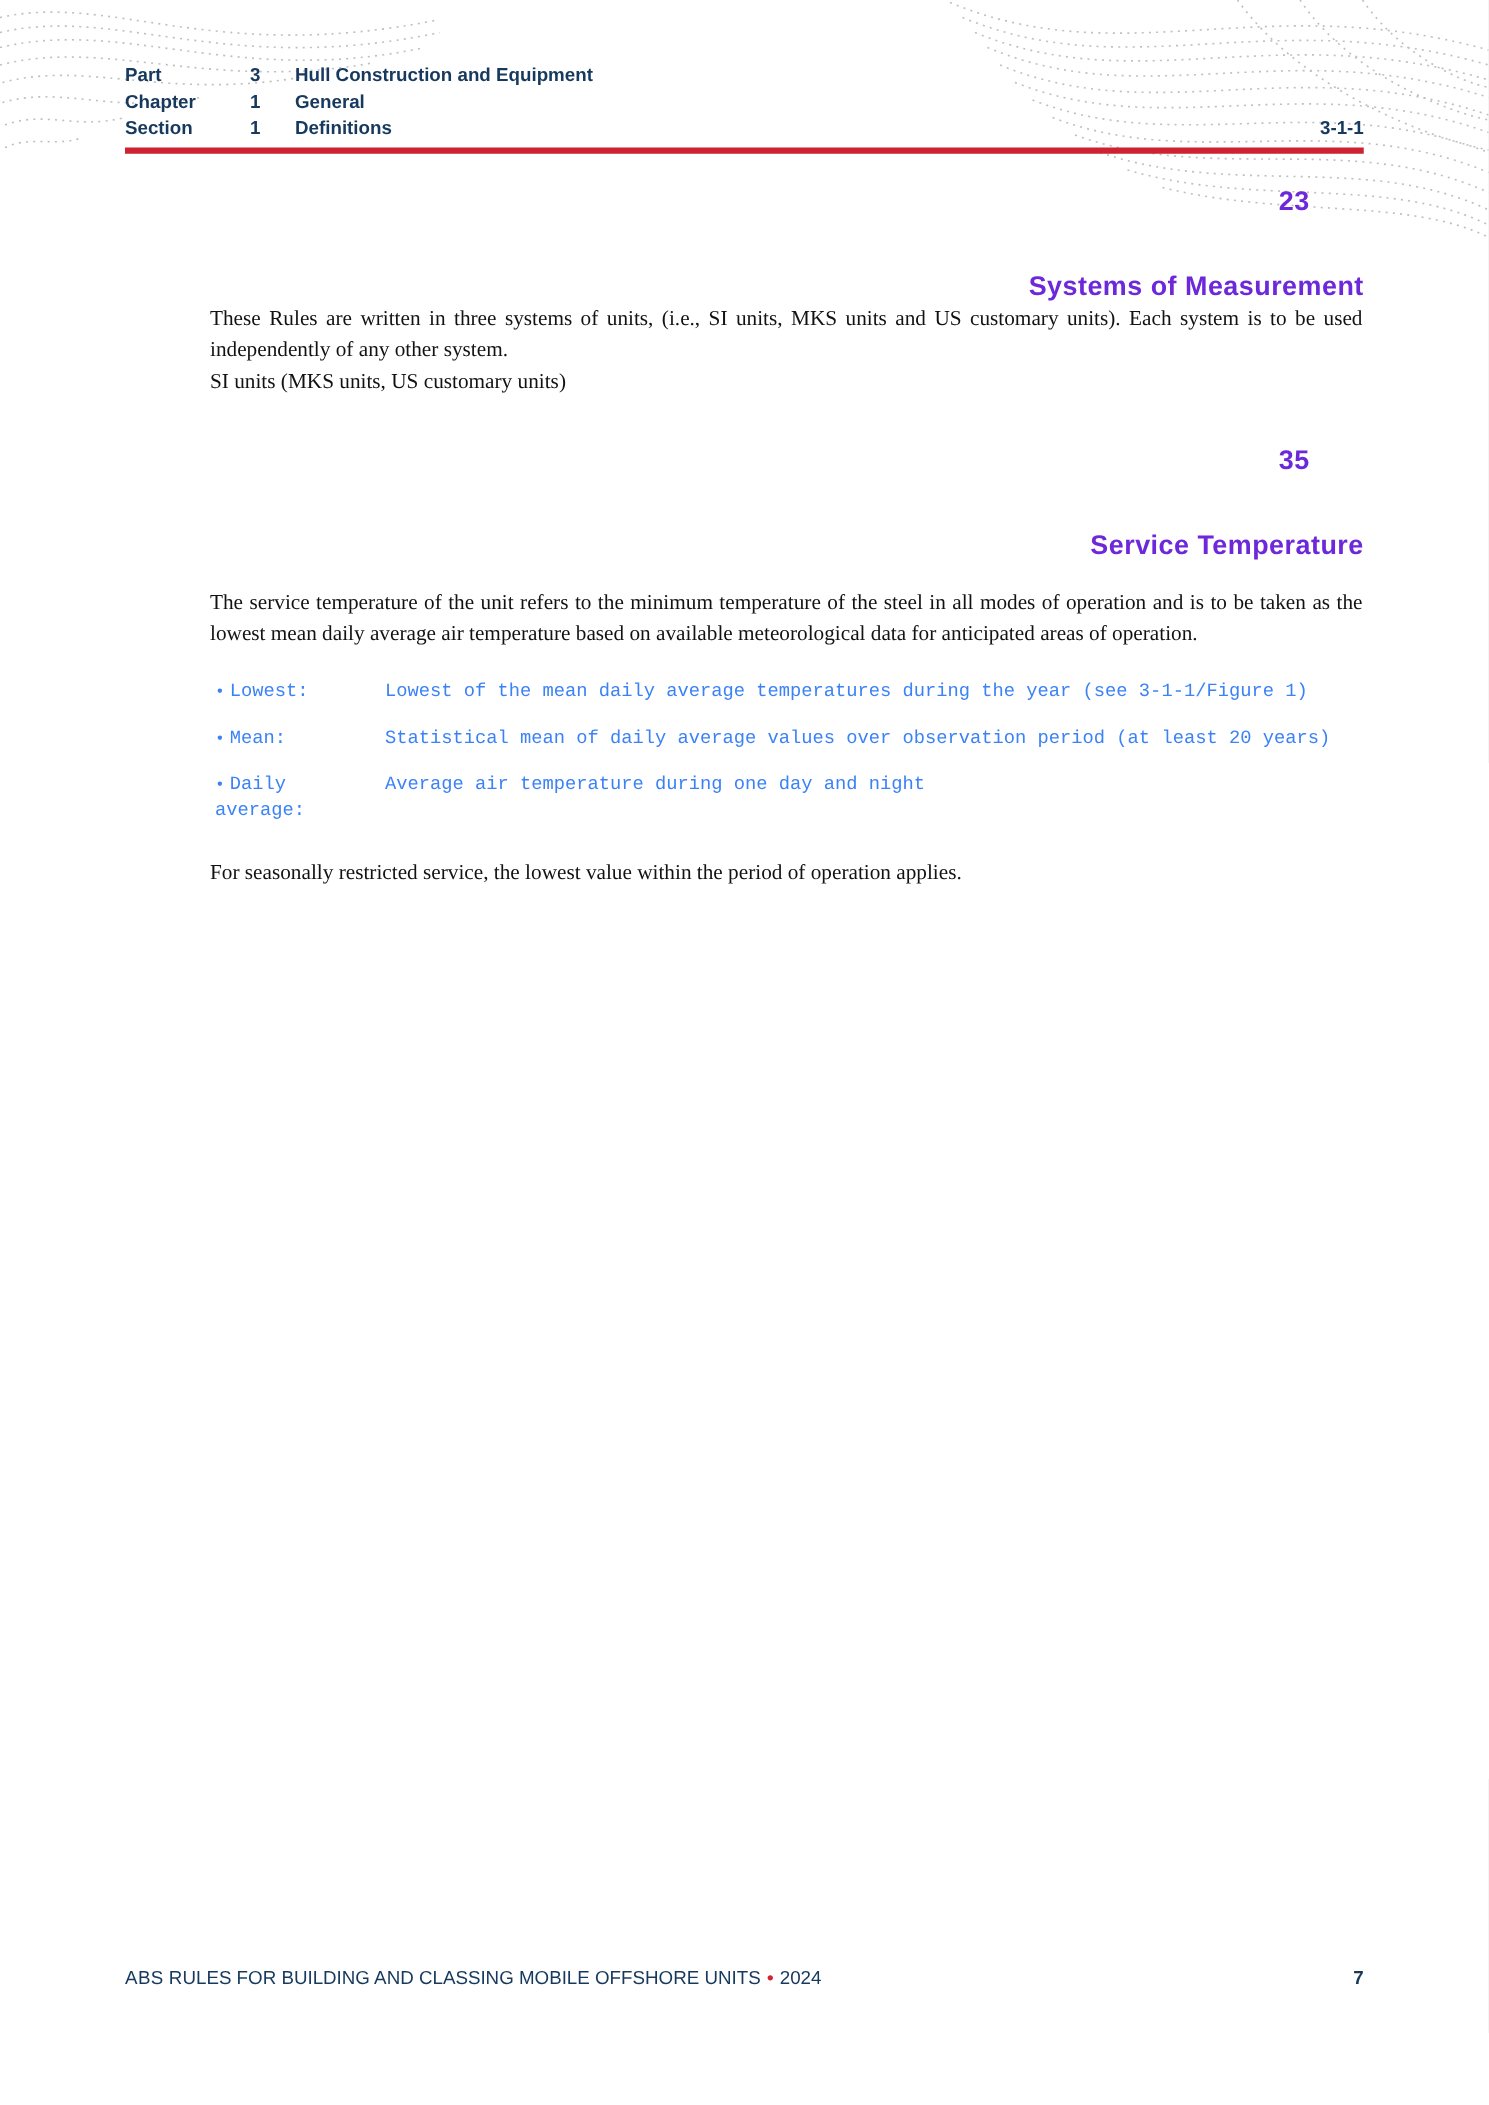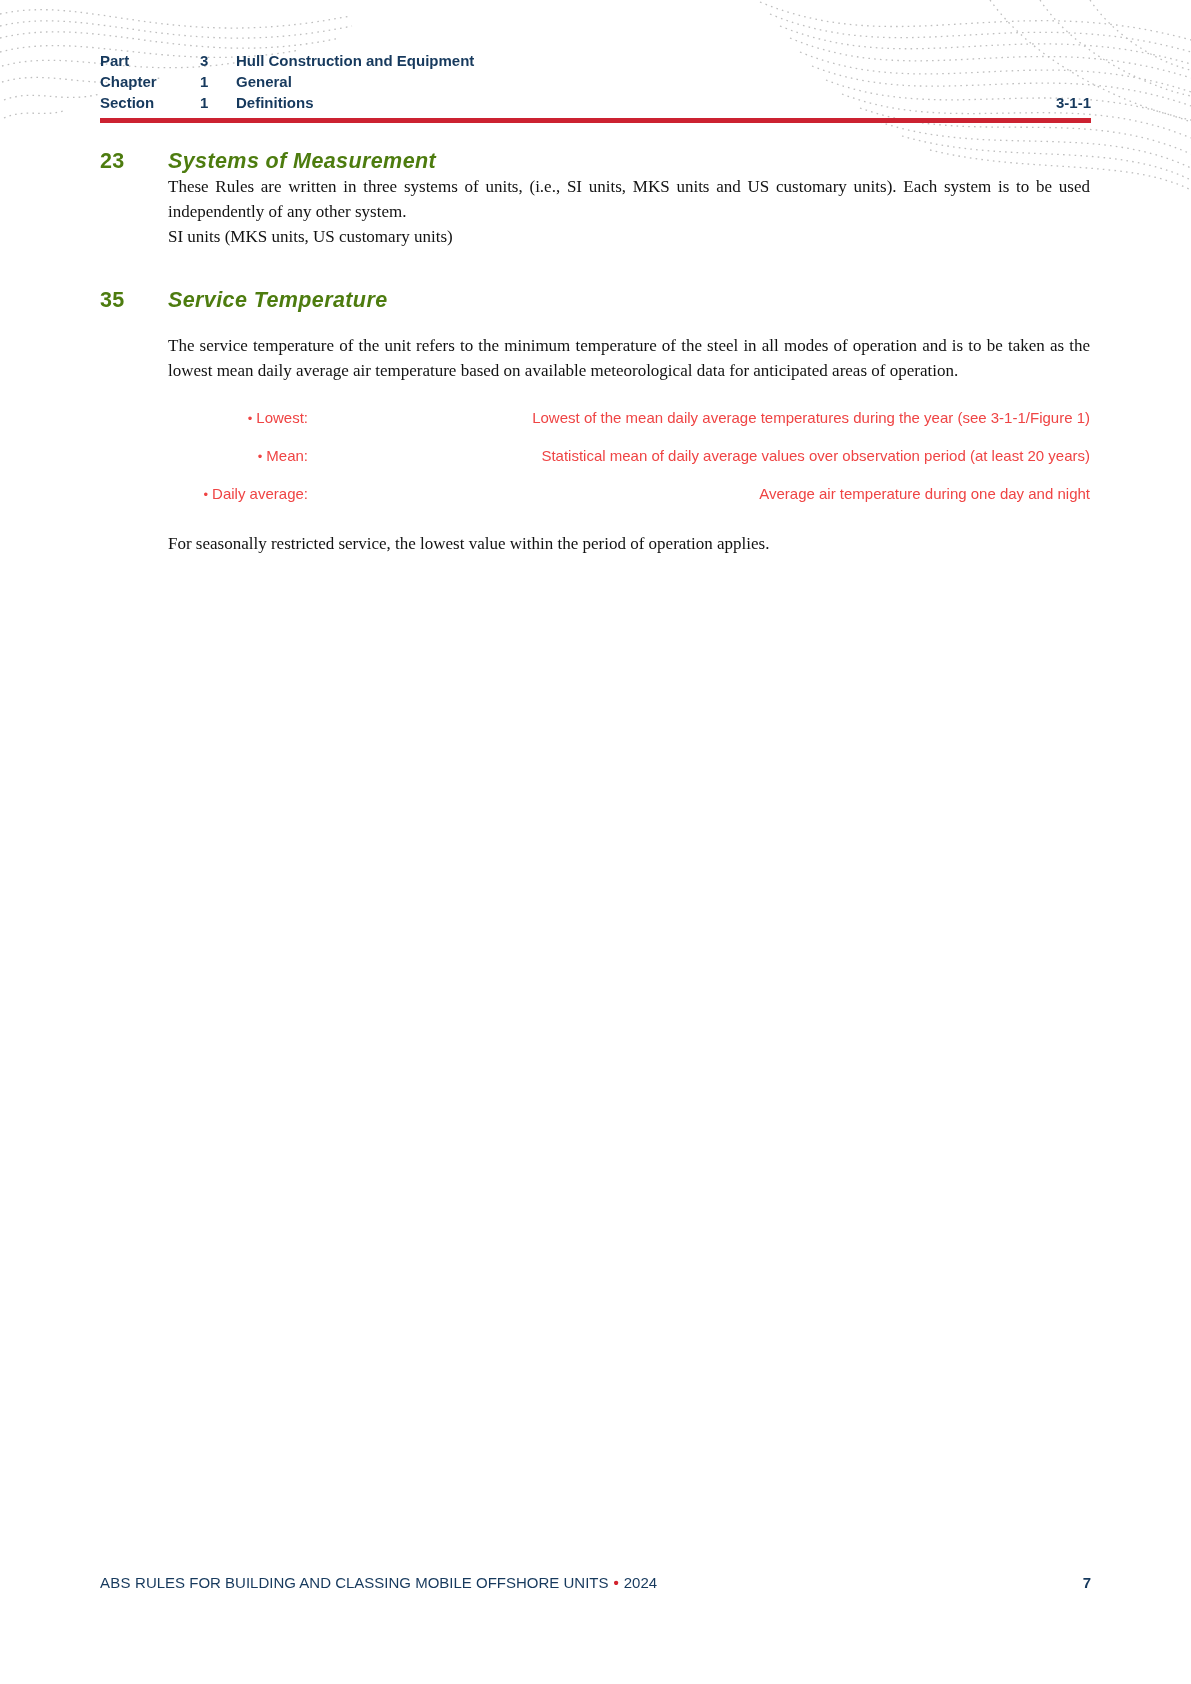--- a/index.html
+++ b/index.html
@@ -32,38 +32,39 @@
   }
   .red-rule {
     position:absolute; left:100px; top:118px;
     width:991px; height:5px; background:#CC2231;
   }
 
   
   .content { position:absolute; left:100px; top:148px; width:991px; }
   .sec-heading {
     display:flex; align-items:flex-end;
-    color:#4d7c0f; font-weight:700; font-size:21.5px; line-height:26px;
+    color:#6d28d9; font-weight:700; font-size:21.5px; line-height:26px;
     letter-spacing:0.4px;
+    flex-direction:column;
   }
   .sec-num { width:68px; flex:0 0 68px; }
-  .sec-title { flex:1;font-style:italic; }
+  .sec-title { flex:1; }
   .body-par {
     margin-left:68px; margin-top:0; width:922px;
     font-family:"Liberation Serif", serif;
     font-size:17px; line-height:25px; color:#121212;
     text-align:justify;
   }
   .body-par.no-justify { text-align:left; }
   .sec-heading.second { margin-top:38px; }
   .def-list { margin-left:72px; margin-top:24px; width:918px; }
   .def-row {
     display:flex; margin-bottom:16px;
-    font-family:Liberation Sans, sans-serif;
-    font-size:15px; line-height:21px; color:#ef4444;text-align:right;
+    font-family:Liberation Mono, monospace;
+    font-size:15px; line-height:21px; color:#3b82f6;
   }
   .def-term { width:136px; flex:0 0 136px; }
   .bullet { display:inline-block; margin-right:4px; font-size:13px; }
   .def-desc { flex:1; }
   .closing-par { margin-top:26px; }
 
   
   .doc-footer {
     position:absolute; left:100px; top:1573px; width:991px;
     display:flex; justify-content:space-between; align-items:baseline;

